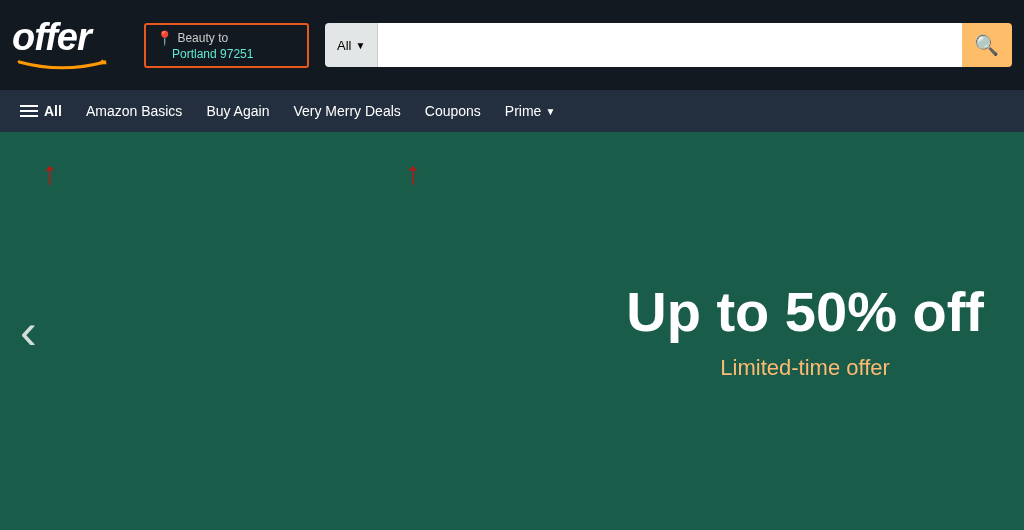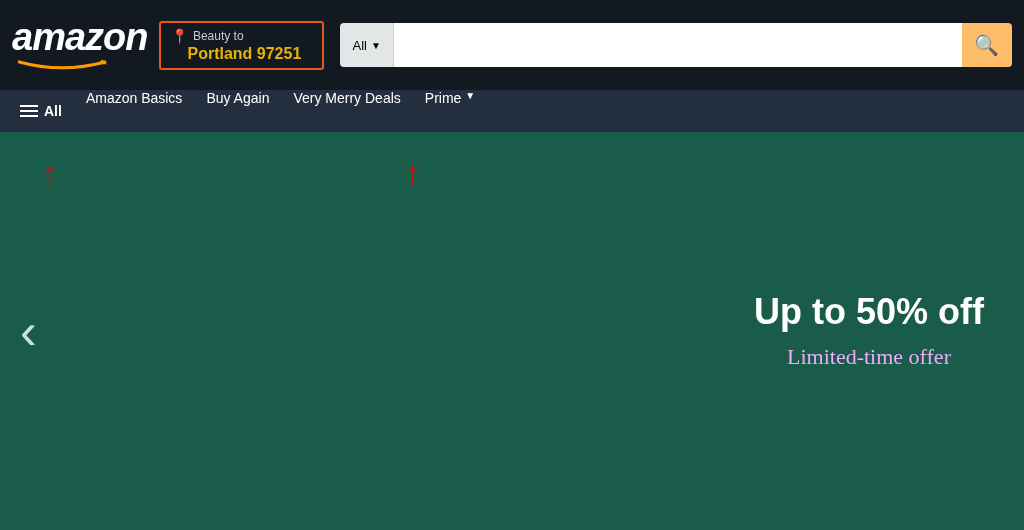--- a/index.html
+++ b/index.html
@@ -40,23 +40,23 @@
       margin-right: 8px;
     }
     .deliver-top {
       display: flex;
       align-items: center;
       gap: 4px;
       font-size: 12px;
       color: #ccc;
     }
     .deliver-bottom {
-      font-size: 16px;
-      font-weight: bold;
-      color: #eab308;
+      font-size: 12px;
+      font-weight: normal;
+      color: #5eead4;
       padding-left: 16px;
     }
     .location-icon {
       font-size: 14px;
       color: #ccc;
     }
 
     .search-container {
       display: flex;
       flex: 1;
@@ -92,21 +92,21 @@
       align-items: center;
       padding: 0 8px;
       height: 42px;
     }
     .nav-item {
       color: white;
       font-size: 14px;
       padding: 0 12px;
       height: 100%;
       display: flex;
-      align-items: flex-start;
+      align-items: center;
       cursor: pointer;
       white-space: nowrap;
       position: relative;
     }
     .nav-all {
       display: flex;
       align-items: center;
       gap: 6px;
       font-weight: bold;
     }
@@ -144,30 +144,29 @@
     }
     .hero-content {
       position: absolute;
       right: 0;
       top: 50%;
       transform: translateY(-50%);
       text-align: center;
       padding-right: 40px;
     }
     .hero-title {
-      font-size: 36px;
+      font-size: 56px;
       font-weight: 900;
       color: white;
       line-height: 1.1;
     }
     .hero-subtitle {
       font-size: 22px;
-      color: #f0abfc;
+      color: #fdba74;
       margin-top: 12px;
-      font-family: Liberation Serif, serif;
     }
 
     
     .page-wrapper {
       position: relative;
     }
     .annotation-arrows {
       position: absolute;
       top: 0;
       left: 0;
@@ -185,21 +184,21 @@
   </style>
 </head>
 <body>
 
 <div class="page-wrapper">
 
   <div class="header">
 
     <div class="logo">
       <div style="color:white; font-family:'Arial Black',Arial,sans-serif; font-style:italic; font-size:38px; letter-spacing:-1px; line-height:1; font-weight:bold;">
-        amazon
+        offer
       </div>
       <svg viewBox="0 0 120 18" width="100" height="14" style="display:block; margin-top:2px;">
         <path d="M5 5 Q60 20 115 5" stroke="#FF9900" stroke-width="4" fill="none" stroke-linecap="round"></path>
         <polygon points="112,2 118,8 105,8" fill="#FF9900"></polygon>
       </svg>
     </div>
 
     <div class="deliver-box">
       <div class="deliver-top">
         <span class="location-icon">📍</span>
@@ -232,20 +231,23 @@
     <div class="nav-item">
       <span>Amazon Basics</span>
     </div>
     <div class="nav-item">
       <span>Buy Again</span>
     </div>
     <div class="nav-item">
       <span>Very Merry Deals</span>
     </div>
     <div class="nav-item">
+      <span>Coupons</span>
+    </div>
+    <div class="nav-item">
       <span>Prime</span>
       <span style="font-size:10px; margin-left:4px;">▼</span>
     </div>
   </div>
 
   <div class="hero">
     <div class="hero-left-arrow">‹</div>
     <div class="hero-content">
       <div class="hero-title">Up to 50% off</div>
       <div class="hero-subtitle">Limited-time offer</div>

